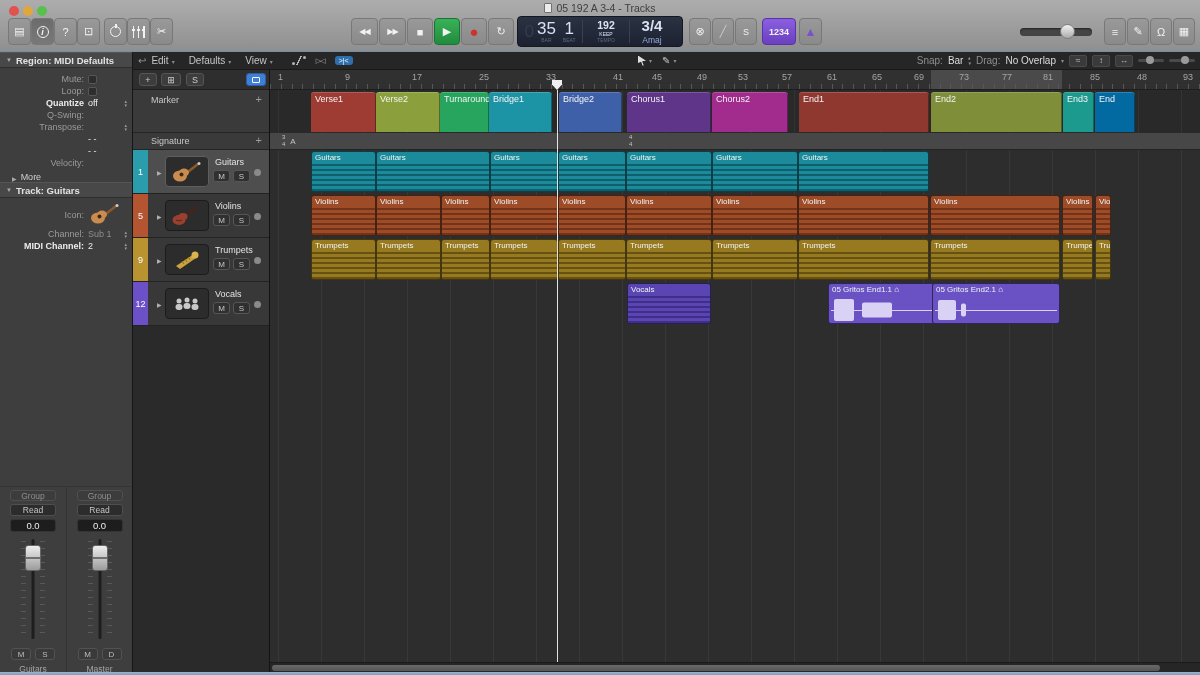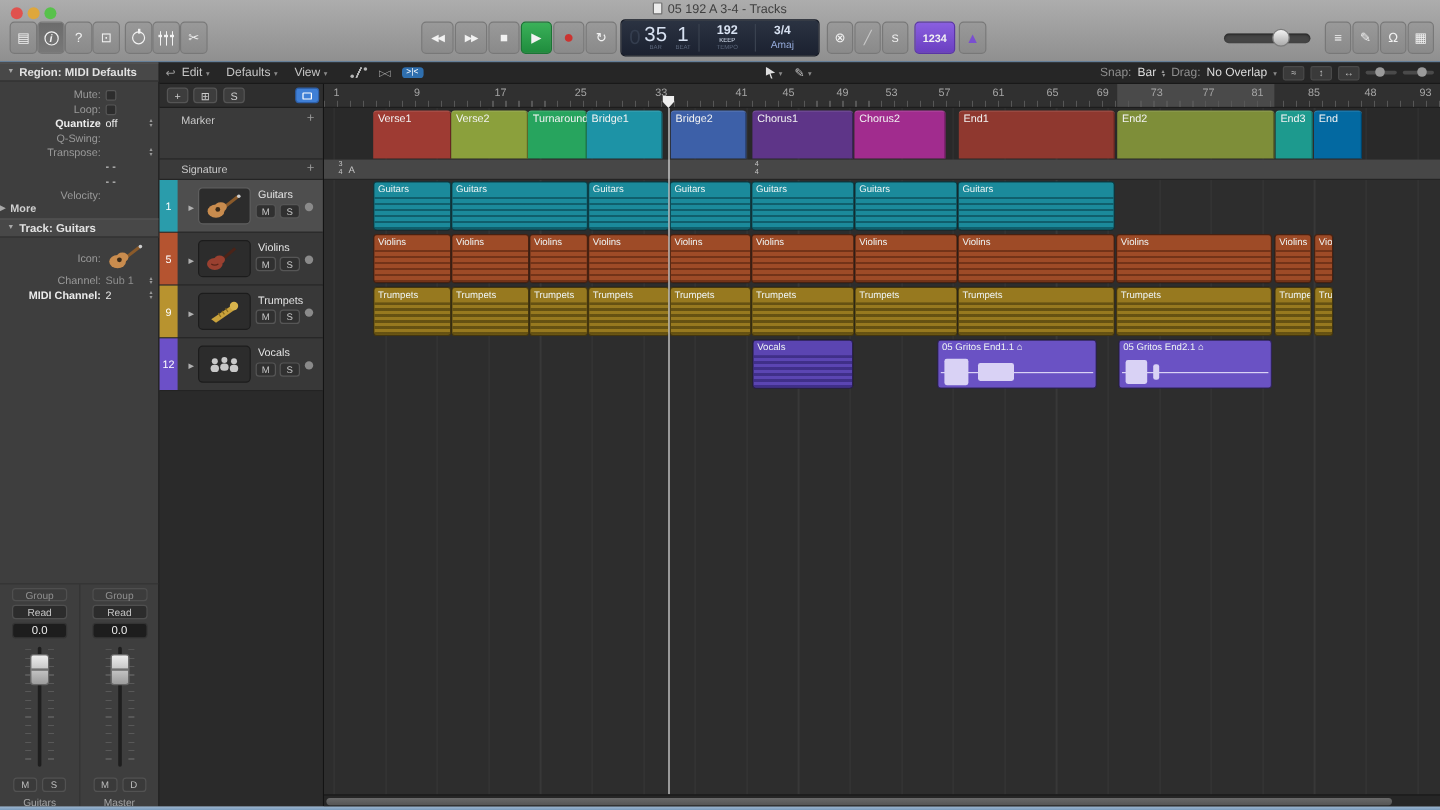--- a/index.html
+++ b/index.html
@@ -27,21 +27,21 @@
   .ghost{font-size:17px;color:#343d4e;margin-right:-4px;}
   .bignum{display:flex;flex-direction:column;align-items:center;line-height:1;}
   .bignum span{font-size:17px;}
   .bignum small{font-size:5px;color:#5c677c;margin-top:1px;}
   .lcd-div{width:1px;background:#39414f;margin:3px 0;}
   .lcd-tempo{width:46px;display:flex;flex-direction:column;align-items:center;justify-content:center;line-height:1;}
   .lcd-tempo b{font-size:10.5px;}
   .lcd-tempo small{font-size:5px;margin-top:1px;}
   .lcd-tempo small.dim{color:#5c677c;}
   .lcd-sig{width:44px;display:flex;flex-direction:column;align-items:center;justify-content:center;line-height:1.2;}
-  .lcd-sig b{font-size:10px;text-align:right;}
+  .lcd-sig b{font-size:15px;text-align:right;}
   .lcd-sig span{font-size:8.5px;color:#93a8d8;}
   .lcd-chev{position:absolute;right:-13px;top:12px;color:#6d6d6d;font-size:8px;}
   .vslider{position:absolute;left:1020px;top:28px;width:72px;height:8px;background:#454545;border-radius:4px;box-shadow:inset 0 1px 2px rgba(0,0,0,.5);}
   .vknob{position:absolute;left:40px;top:-4px;width:15px;height:15px;border-radius:50%;background:linear-gradient(#f2f2f2,#aaa);border:1px solid #7c7c7c;}
 
   
   .main{position:absolute;top:52px;left:0;right:0;bottom:3px;display:flex;}
   .desktop-edge{position:absolute;bottom:0;left:0;right:0;height:3px;background:linear-gradient(#9db6cf,#7a9cbd);}
 
   
@@ -49,21 +49,21 @@
   .ihead{height:16px;background:#484848;border-top:1px solid #555;border-bottom:1px solid #2e2e2e;display:flex;align-items:center;gap:4px;padding:0 6px;color:#e2e2e2;font-weight:bold;font-size:9.5px;flex:none;}
   .tri{font-size:6px;color:#a8a8a8;}
   .prow{height:12px;display:flex;align-items:center;flex:none;}
   .prow.tall{height:26px;}
   .plabel{width:88px;text-align:right;color:#9a9a9a;padding-right:4px;flex:none;}
   .plabel.bold{color:#ececec;font-weight:bold;}
   .pval{color:#ececec;}
   .pval.dim{color:#8e8e8e;}
   .pcheck{width:9px;height:9px;background:#2d2d2d;border:1px solid #565656;border-radius:2px;}
   .pstep{margin-left:auto;margin-right:5px;display:flex;flex-direction:column;font-size:5px;line-height:4px;color:#9a9a9a;}
-  .imore{height:13px;display:flex;align-items:flex-start;gap:4px;padding-left:0;color:#cfcfcf;font-weight:bold;flex:none;}
+  .imore{height:13px;display:flex;align-items:flex-end;gap:4px;padding-left:12px;color:#cfcfcf;font-weight:normal;flex:none;}
   .ifill{flex:1;}
   #strips{display:flex;height:186px;flex:none;border-top:1px solid #343434;}
   .strip{width:66px;display:flex;flex-direction:column;align-items:center;}
   .strip + .strip{border-left:1px solid #333;}
   .sbtn{width:46px;height:11px;margin-top:3px;background:#3c3c3c;border:1px solid #4f4f4f;border-radius:3px;color:#8f8f8f;font-size:8.5px;display:flex;align-items:center;justify-content:center;flex:none;}
   .sread{background:#2c2c2c;color:#c6c6c6;height:12px;}
   .svol{background:#1d1d1d;color:#ececec;height:13px;font-size:9.5px;border-color:#343434;}
   .fader{width:100%;height:100px;margin-top:7px;position:relative;flex:none;}
   .ftrack{position:absolute;left:50%;top:0;bottom:0;width:3px;transform:translateX(-50%);background:#1e1e1e;border-radius:2px;}
   .fticks{position:absolute;left:50%;margin-left:-12px;width:24px;top:2px;bottom:2px;
@@ -708,21 +708,21 @@
                 <div class="region" style="left: 825px; width: 16px; background: rgb(151, 121, 31);">
                   <span class="rlabel">Tru</span>
                   <div class="rbody" style="background: repeating-linear-gradient(rgba(52, 42, 5, 0.5) 0px, rgba(52, 42, 5, 0.5) 2px, transparent 2px, transparent 5px);"></div>
                 </div>
               </div>
               <div class="tlane">
                 <div class="region" style="left: 357px; width: 84px; background: rgb(91, 69, 178);">
                   <span class="rlabel">Vocals</span>
                   <div class="rbody" style="background: repeating-linear-gradient(rgba(30, 20, 86, 0.45) 0px, rgba(30, 20, 86, 0.45) 2px, transparent 2px, transparent 5px);"></div>
                 </div>
-                <div class="region" style="left: 511px; width: 133px; background: rgb(106, 82, 196);">
+                <div class="region" style="left: 558px; width: 133px; background: rgb(106, 82, 196);">
                   <span class="rlabel">05 Gritos End1.1 ⌂</span>
                   <div class="rbody">
                     <div class="wline" style="background: rgb(217, 210, 245);"></div>
                     <div class="wclus" style="left: 5px; width: 20px; height: 22px; background: rgb(217, 210, 245);"></div>
                     <div class="wclus" style="left: 33px; width: 30px; height: 15px; background: rgb(217, 210, 245);"></div>
                   </div>
                 </div>
                 <div class="region" style="left: 662px; width: 128px; background: rgb(106, 82, 196);">
                   <span class="rlabel">05 Gritos End2.1 ⌂</span>
                   <div class="rbody">

